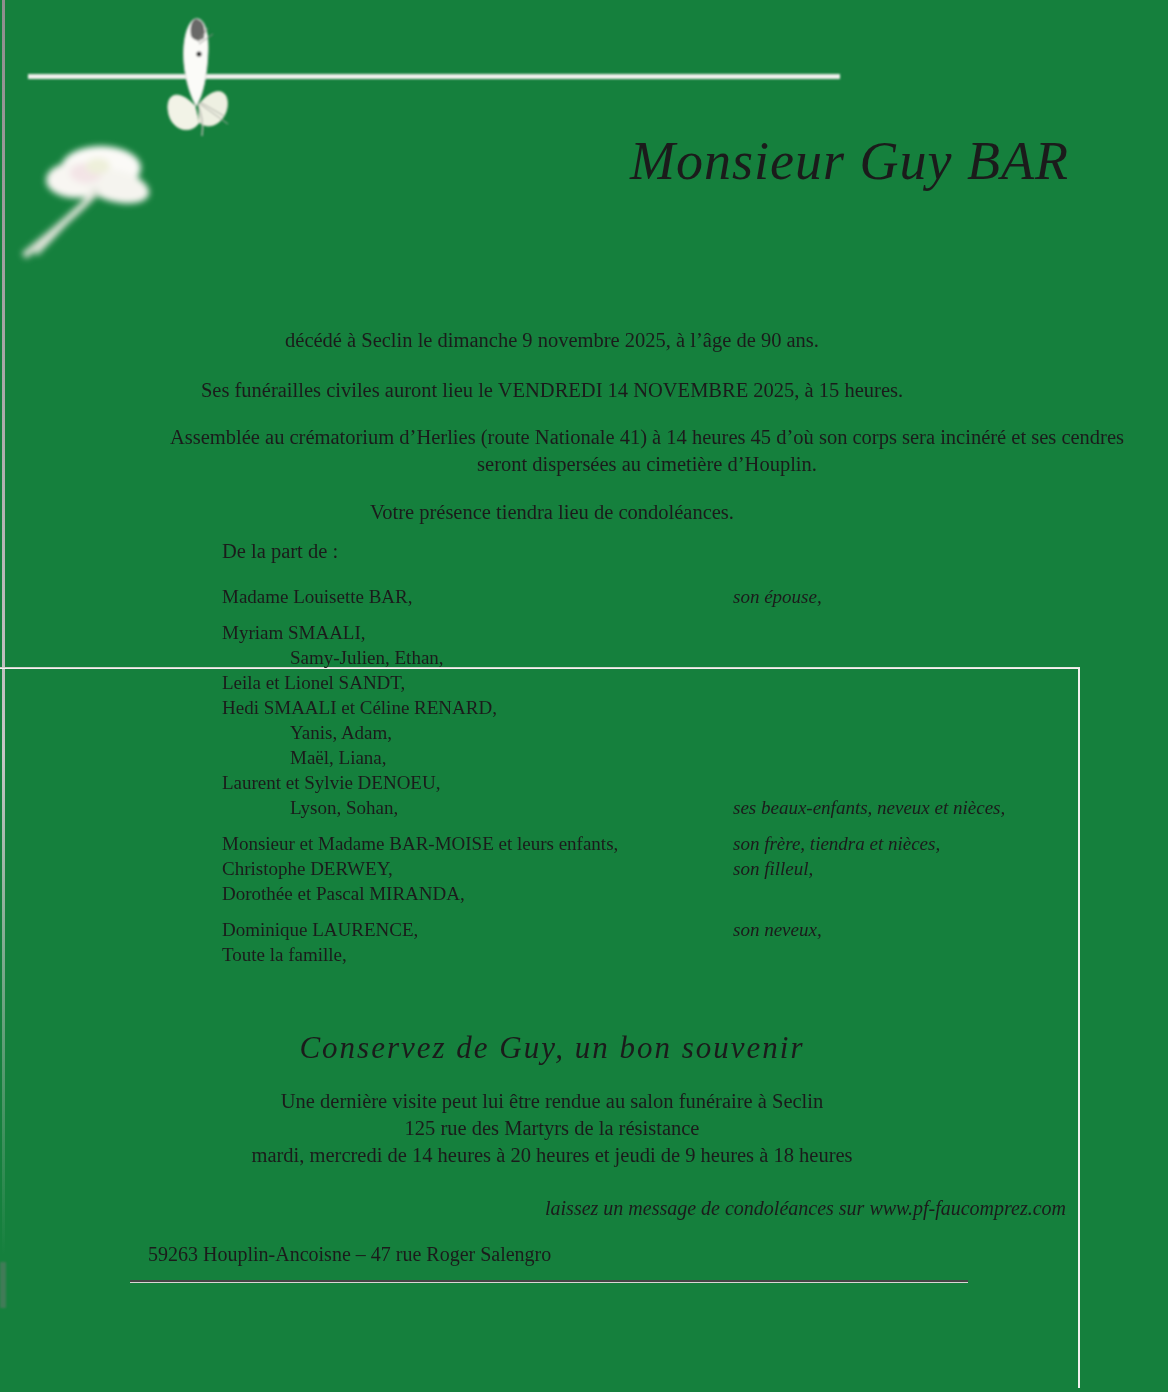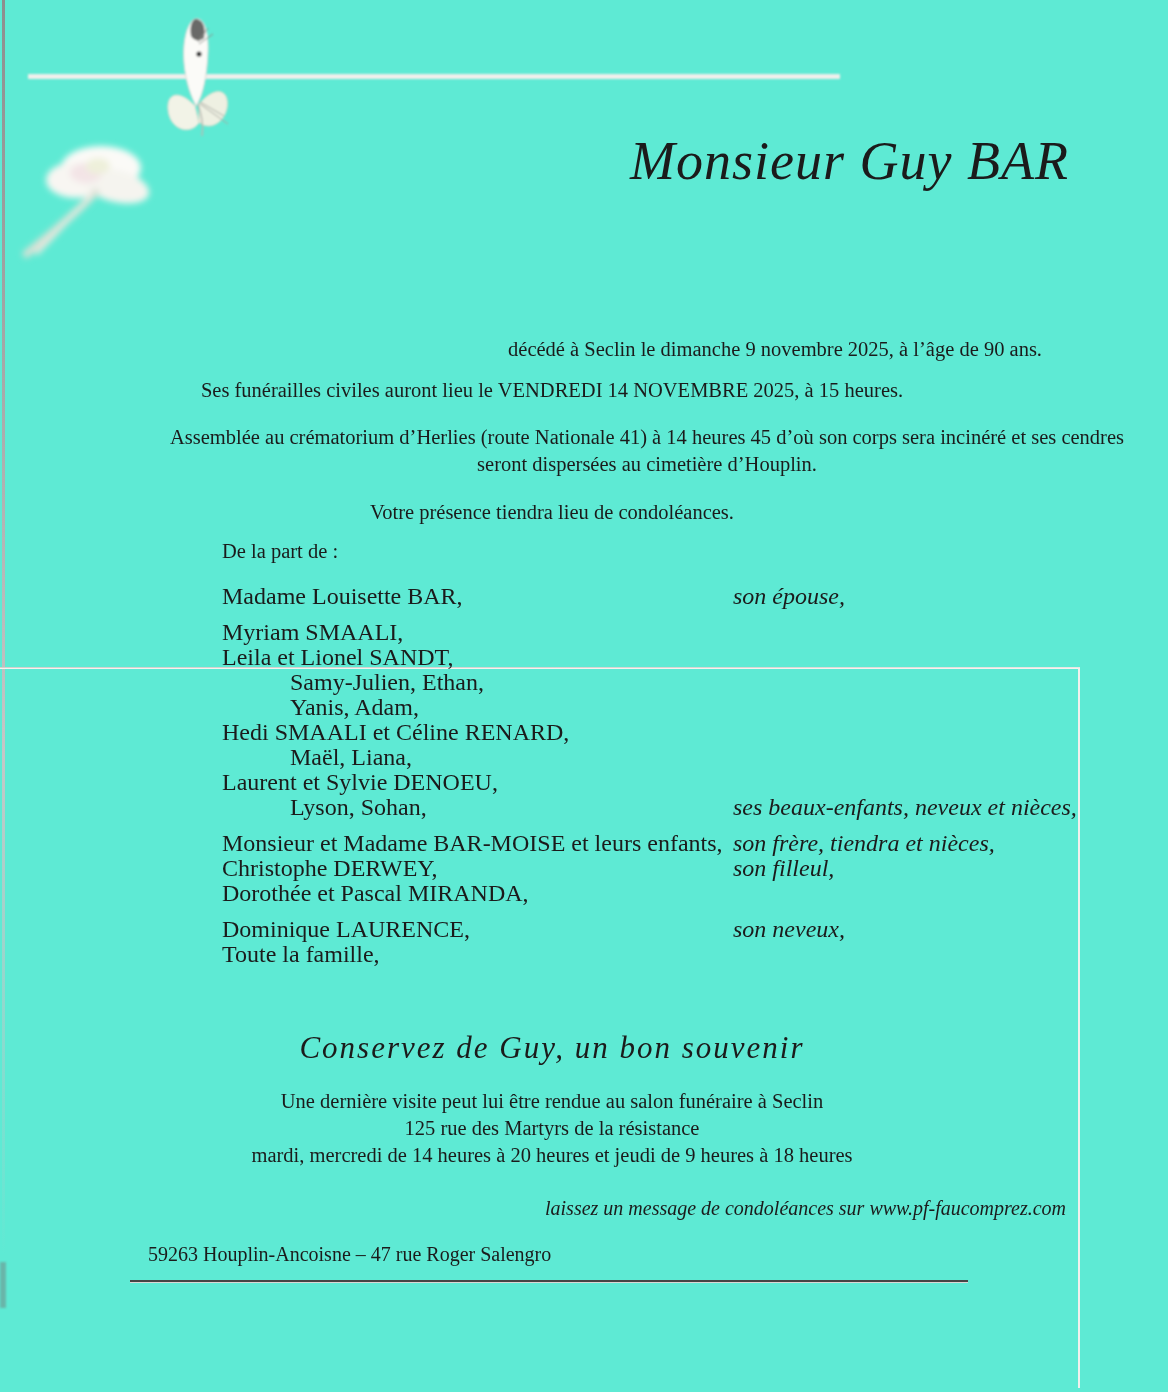--- a/index.html
+++ b/index.html
@@ -1,19 +1,19 @@
 <!DOCTYPE html>
 <html><head>
 <meta charset="utf-8">
 <style>
   html,body{margin:0;padding:0;background:#ffffff;}
   .page{
     position:relative;
     width:1168px;height:1392px;
-    background:#5eead4;
+    background:#15803d;
     overflow:hidden;
     font-family:"Liberation Serif","DejaVu Serif",serif;
     color:#1b1b1b;
   }
   
   .edge-strip{
     position:absolute;left:2px;top:0;width:3px;height:1255px;
     background:linear-gradient(to bottom,#8e8e8e 0%,#a8a8a8 30%,#c6c6c6 60%,rgba(214,214,214,0) 100%);
   }
   .edge-smudge{
@@ -35,28 +35,28 @@
   }
   .butterfly{position:absolute;left:138px;top:12px;}
   .flower{position:absolute;left:6px;top:118px;}
 
   .doc-title{
     position:absolute;left:630px;top:130px;width:480px;
     font-size:54px;font-style:italic;letter-spacing:1px;white-space:nowrap;
   }
   .centercol{position:absolute;left:62px;width:980px;text-align:center;}
   .t{font-size:20.5px;line-height:27px;}
-  .intro-1{top:336px;text-align:right;}
+  .intro-1{top:327px;}
   .intro-2{top:377px;}
   .intro-3{top:424px;padding:0 95px;}
   .intro-4{top:499px;}
 
   .from-heading{position:absolute;left:222px;top:540px;font-size:20.5px;}
 
-  .family{position:absolute;left:222px;top:584px;width:840px;font-size:24px;}
+  .family{position:absolute;left:222px;top:584px;width:840px;font-size:19px;}
   .family .row{position:relative;line-height:25px;white-space:nowrap;}
   .family .row.group-start{margin-top:11px;}
   .family .row.indent .left{padding-left:68px;}
   .family .row .right{
     position:absolute;left:511px;top:0;font-style:italic;white-space:nowrap;
   }
 
   .keepsake{
     position:absolute;left:62px;top:1030px;width:980px;text-align:center;
     font-size:31px;font-style:italic;font-family:Liberation Serif, serif;
@@ -133,31 +133,31 @@
   <div class="from-heading">De la part de :</div>
 
   <div class="family">
     <div class="row">
       <span class="left">Madame Louisette BAR,</span>
       <span class="right">son épouse,</span>
     </div>
     <div class="row group-start">
       <span class="left">Myriam SMAALI,</span>
     </div>
+    <div class="row indent">
+      <span class="left">Samy-Julien, Ethan,</span>
+    </div>
     <div class="row">
       <span class="left">Leila et Lionel SANDT,</span>
     </div>
-    <div class="row indent">
-      <span class="left">Samy-Julien, Ethan,</span>
+    <div class="row">
+      <span class="left">Hedi SMAALI et Céline RENARD,</span>
     </div>
     <div class="row indent">
       <span class="left">Yanis, Adam,</span>
-    </div>
-    <div class="row">
-      <span class="left">Hedi SMAALI et Céline RENARD,</span>
     </div>
     <div class="row indent">
       <span class="left">Maël, Liana,</span>
     </div>
     <div class="row">
       <span class="left">Laurent et Sylvie DENOEU,</span>
     </div>
     <div class="row indent">
       <span class="left">Lyson, Sohan,</span>
       <span class="right">ses beaux-enfants, neveux et nièces,</span>

